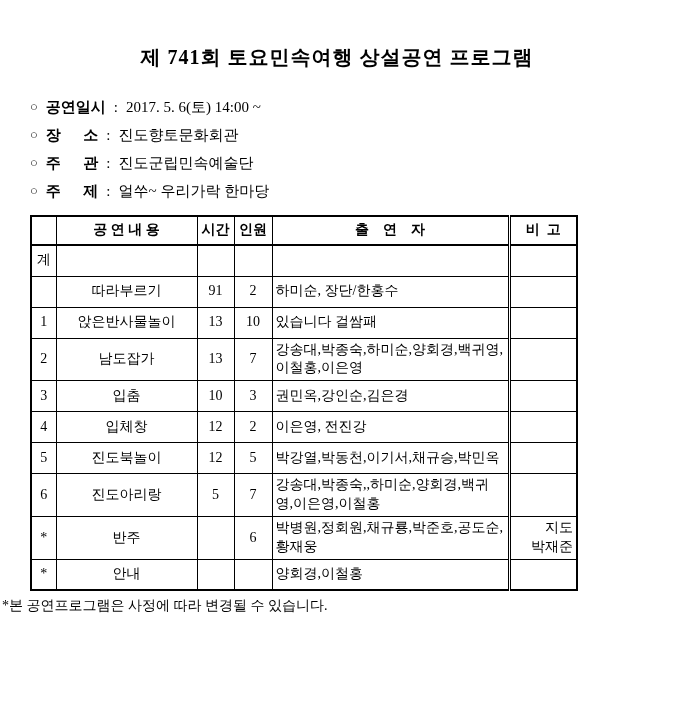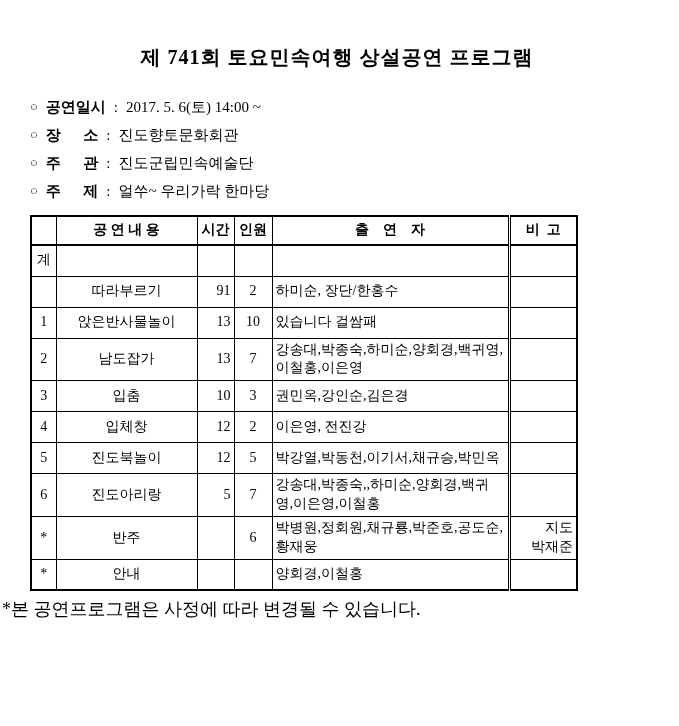--- a/index.html
+++ b/index.html
@@ -72,27 +72,27 @@
   }
   .program-table thead th {
     border-bottom: 2px solid #000;
     font-weight: bold;
     text-align: center;
     white-space: pre;
     height: 29px;
   }
   .col-no       { width: 25px;  text-align: center; }
   .col-content  { width: 141px; text-align: center; }
-  .col-time     { width: 37px;  text-align: right; }
+  .col-time     { width: 37px;  text-align: center; }
   .col-people   { width: 38px;  text-align: center; }
   .col-performers { width: 237px; text-align: left; }
   .col-note     { width: 68px;  text-align: right; border-left: 3px double #000 !important; }
   .footnote {
     margin: 6px 0 13px 2px;
-    font-size: 18px;
+    font-size: 14px;
   }
 </style>
 </head>
 <body>
 
 <div class="page">
 
   <h1 class="title">제 741회 토요민속여행 상설공연 프로그램</h1>
 
   <ul class="info-list">

